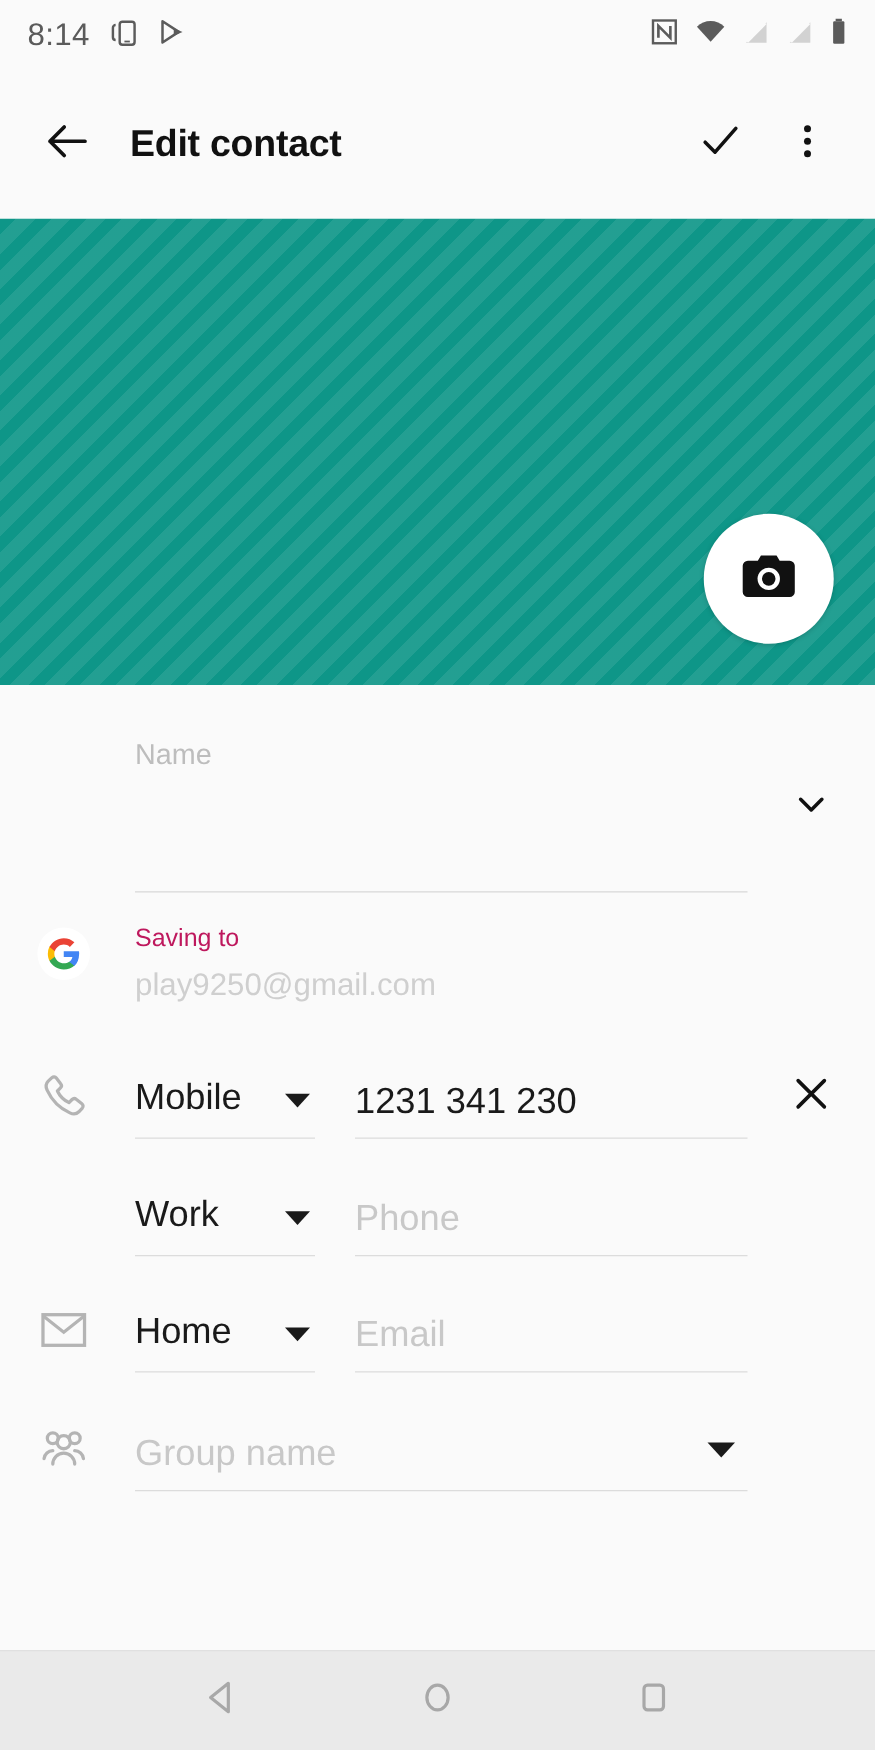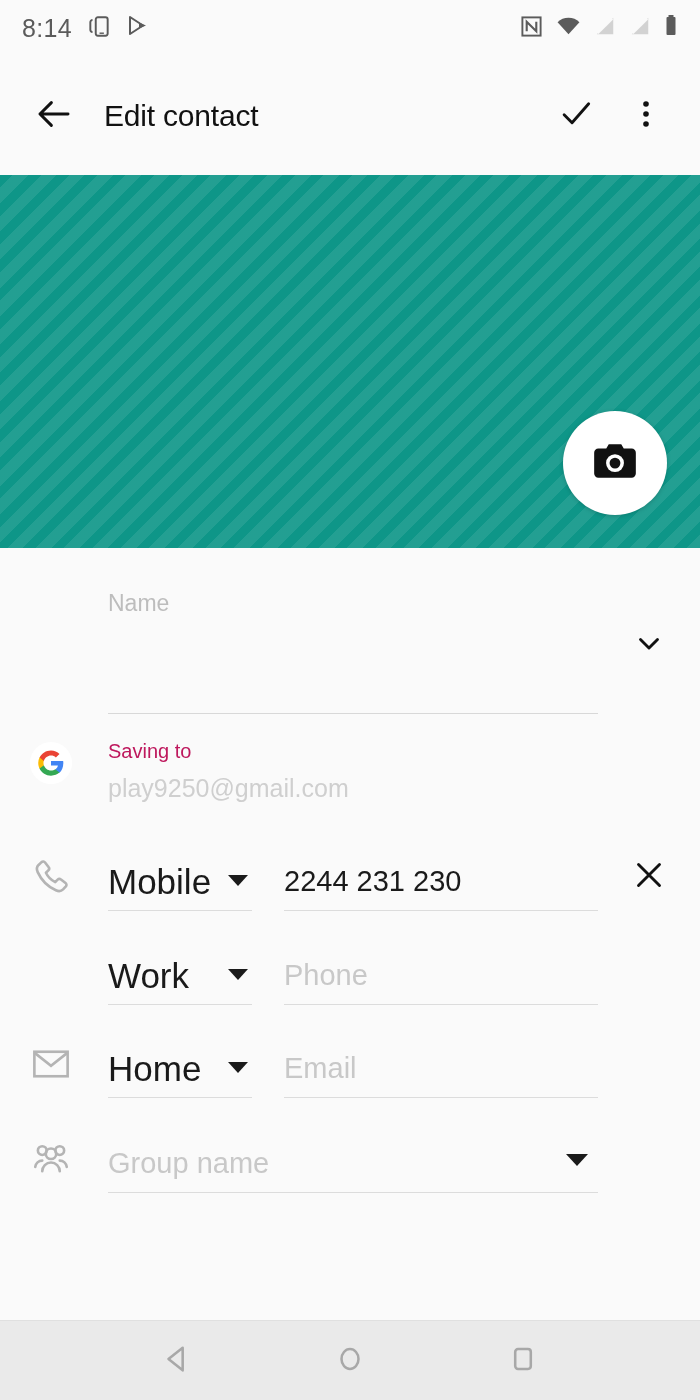--- a/index.html
+++ b/index.html
@@ -36,21 +36,21 @@
   
   #app-bar {
     position: absolute; top: 56px; left: 0;
     width: 700px; height: 119px;
     background: #fafafa;
     display: flex; align-items: center;
     padding: 0 30px;
   }
   #back-button { width: 48px; height: 48px; display: flex; align-items: center; justify-content: center; }
   #app-title {
-    font-size: 30px; font-weight: normal; color: #111;
+    font-size: 30px; font-weight: bold; color: #111;
     margin-left: 26px; letter-spacing: -0.2px;
   }
   #app-bar-actions { margin-left: auto; display: flex; align-items: center; gap: 22px; }
   #save-button, #overflow-button { width: 48px; height: 48px; display: flex; align-items: center; justify-content: center; }
 
   
   #photo-header {
     position: absolute; top: 175px; left: 0;
     width: 700px; height: 373px;
     background-color: #0e9688;
@@ -114,21 +114,21 @@
   #account-line2 { font-size: 25px; color: #cfcfcf; line-height: 36px; }
 
   
   .field-row { height: 94px; }
   .type-select {
     position: absolute; left: 108px; top: 18px;
     width: 146px; height: 46px;
   }
   .type-label {
     position: absolute; left: 0; top: 4px;
-    font-size: 35px; color: #1a1a1a;
+    font-size: 29px; color: #1a1a1a;
   }
   .caret {
     position: absolute; top: 17px;
     width: 0; height: 0;
     border-left: 10px solid transparent;
     border-right: 10px solid transparent;
     border-top: 11px solid #1a1a1a;
   }
   .type-underline {
     position: absolute; left: 108px;
@@ -323,21 +323,21 @@
       <div class="row-icon" style="top:14px;">
         <svg width="42" height="42" viewBox="0 0 24 24">
           <path d="M6.6 3.5 a1.4 1.4 0 0 1 2 .2 l2 2.6 a1.4 1.4 0 0 1 -.1 1.9 L9.1 9.6 a11 11 0 0 0 5.3 5.3 l1.4-1.4 a1.4 1.4 0 0 1 1.9-.1 l2.6 2 a1.4 1.4 0 0 1 .2 2 l-1.6 1.7 c-1 1-2.6 1.2-4.1.5 A21 21 0 0 1 4.4 9.2 c-.7-1.5-.5-3.1.5-4.1 Z" fill="none" stroke="#b4b4b4" stroke-width="1.5" stroke-linejoin="round"></path>
         </svg>
       </div>
       <div class="type-select">
         <span class="type-label">Mobile</span>
         <span class="caret" style="left:120px;"></span>
       </div>
       <div class="type-underline"></div>
-      <div class="value-input">2244 231 230</div>
+      <div class="value-input">1231 341 230</div>
       <div class="value-underline"></div>
       <div class="delete-button">
         <span>
           <svg width="36" height="36" viewBox="0 0 24 24">
             <path d="M5 5 L19 19 M19 5 L5 19" fill="none" stroke="#111" stroke-width="1.9" stroke-linecap="round"></path>
           </svg>
         </span>
       </div>
     </div>
 

